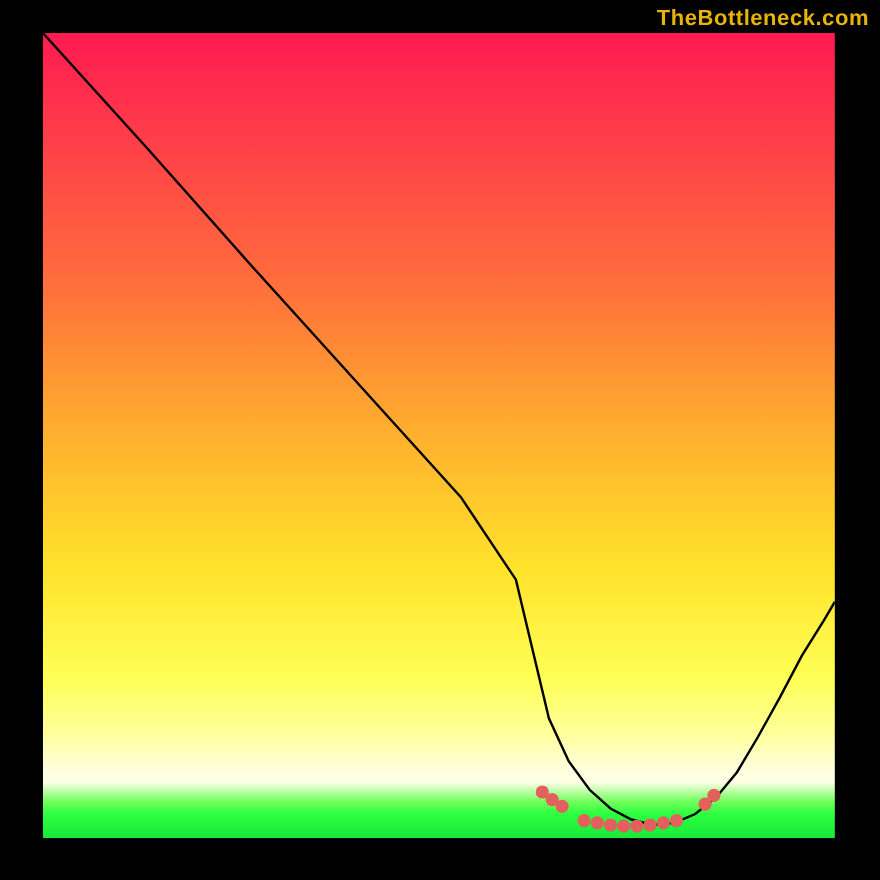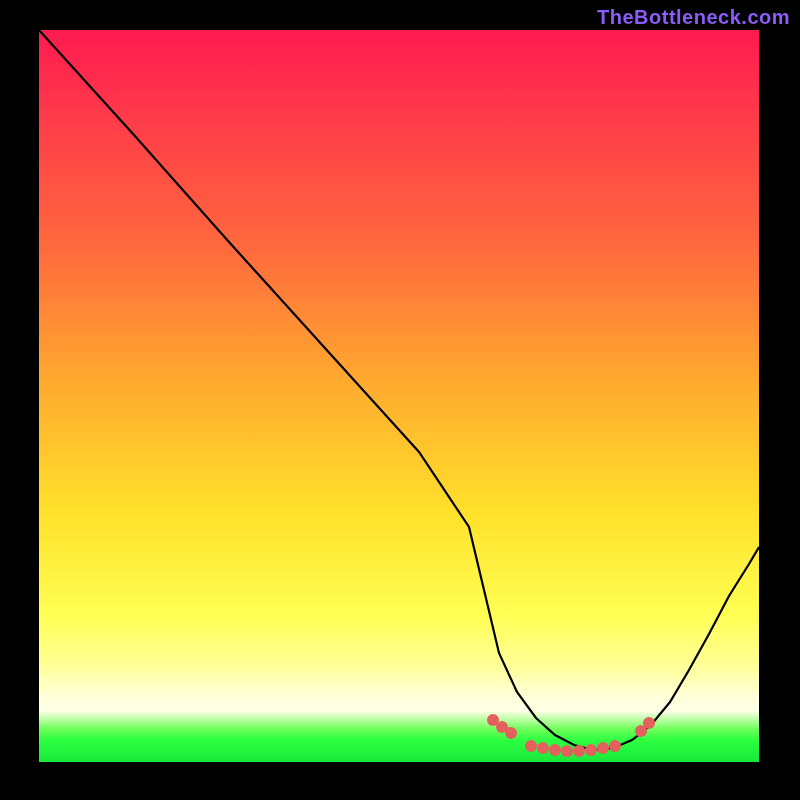--- a/index.html
+++ b/index.html
@@ -14,21 +14,21 @@
   .frame {
     position: relative;
     width: 800px;
     height: 800px;
     background: #000;
   }
   .watermark {
     position: absolute;
     top: 6px;
     right: 10px;
-    color: #8b5cf6;
+    color: #eab308;
     font-size: 20px;
     font-weight: 600;
     letter-spacing: 0.5px;
     margin-left: 43px;
   }
   .plot-box {
     position: absolute;
     left: 39px;
     top: 30px;
     width: 720px;

